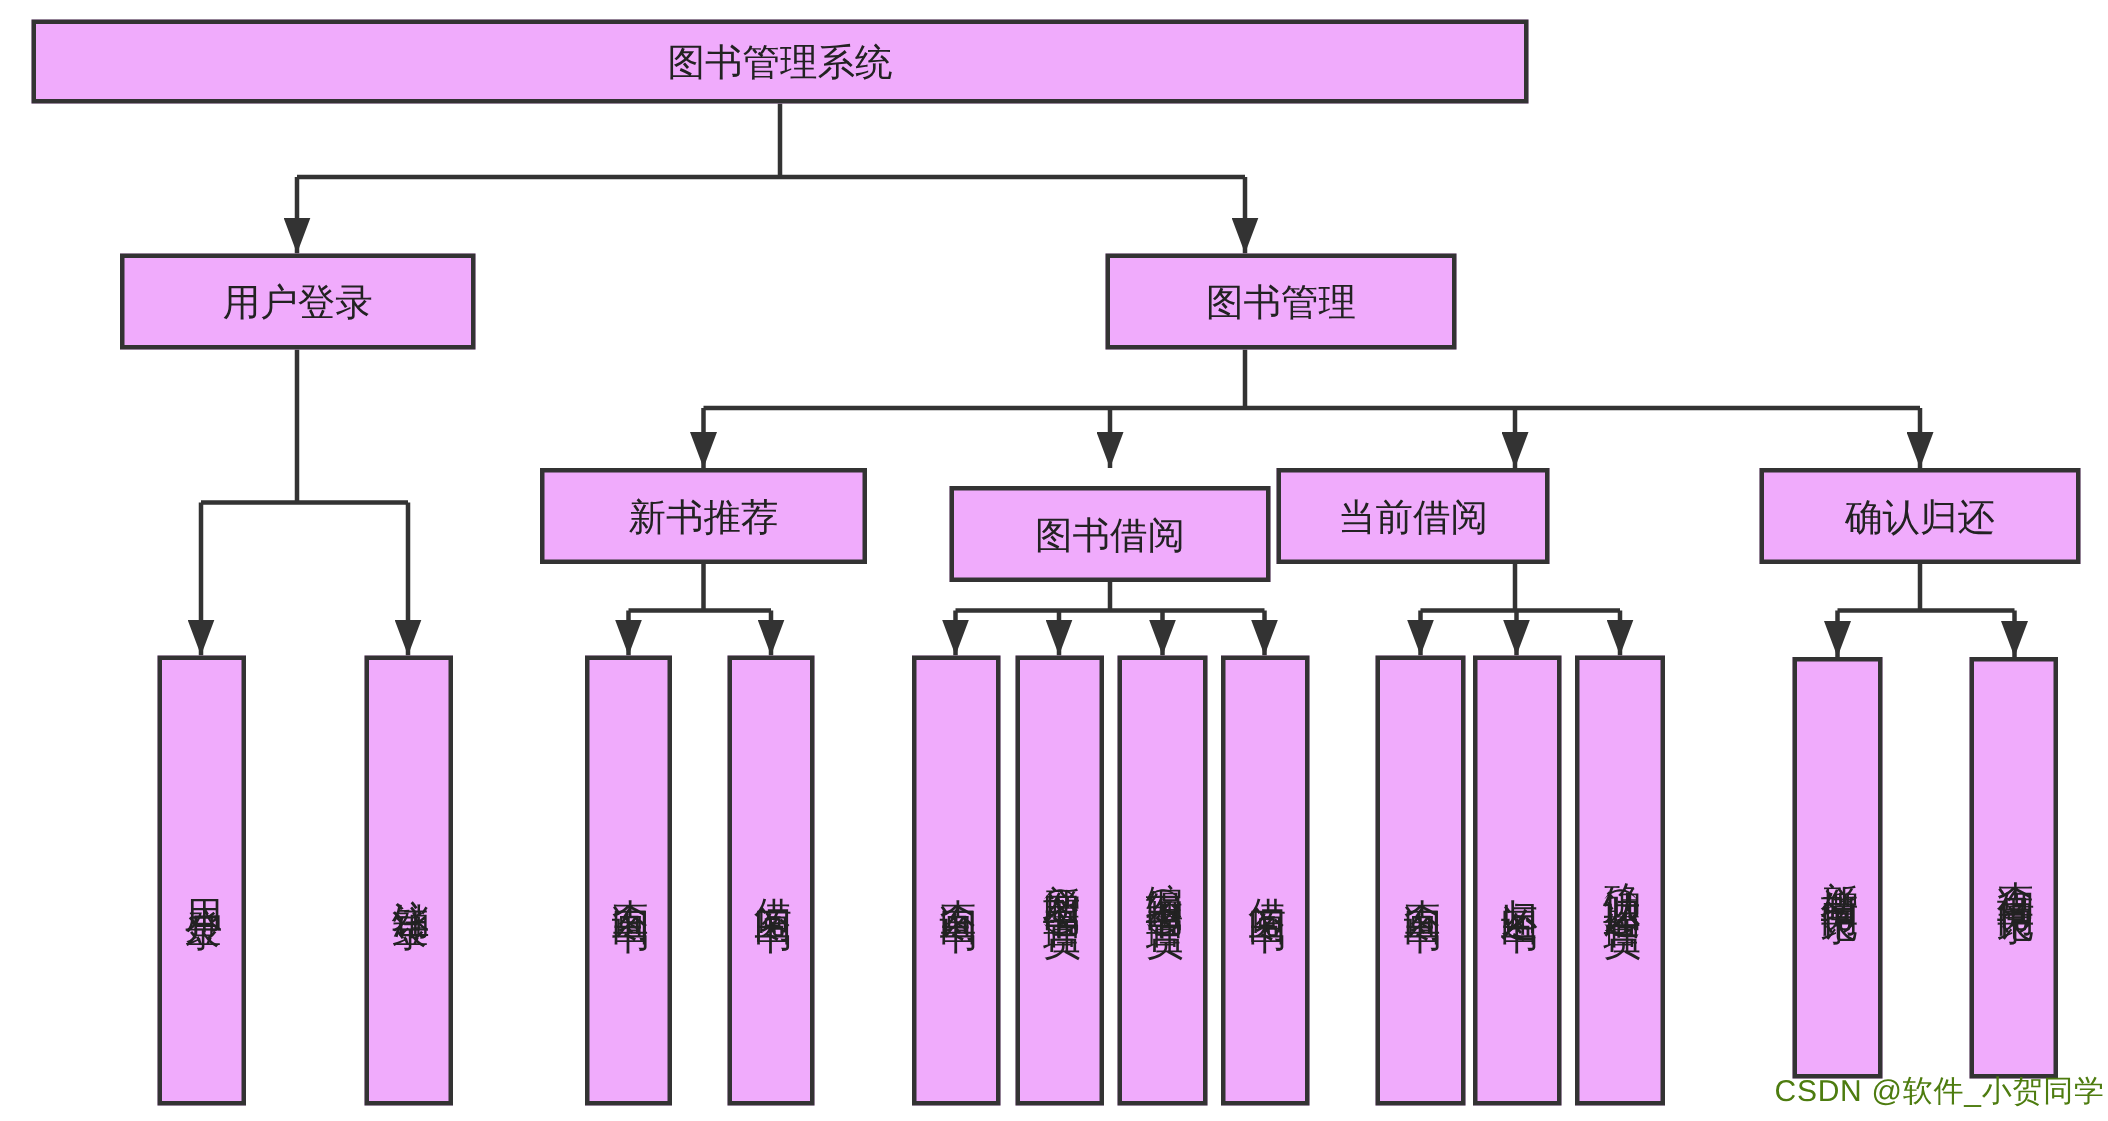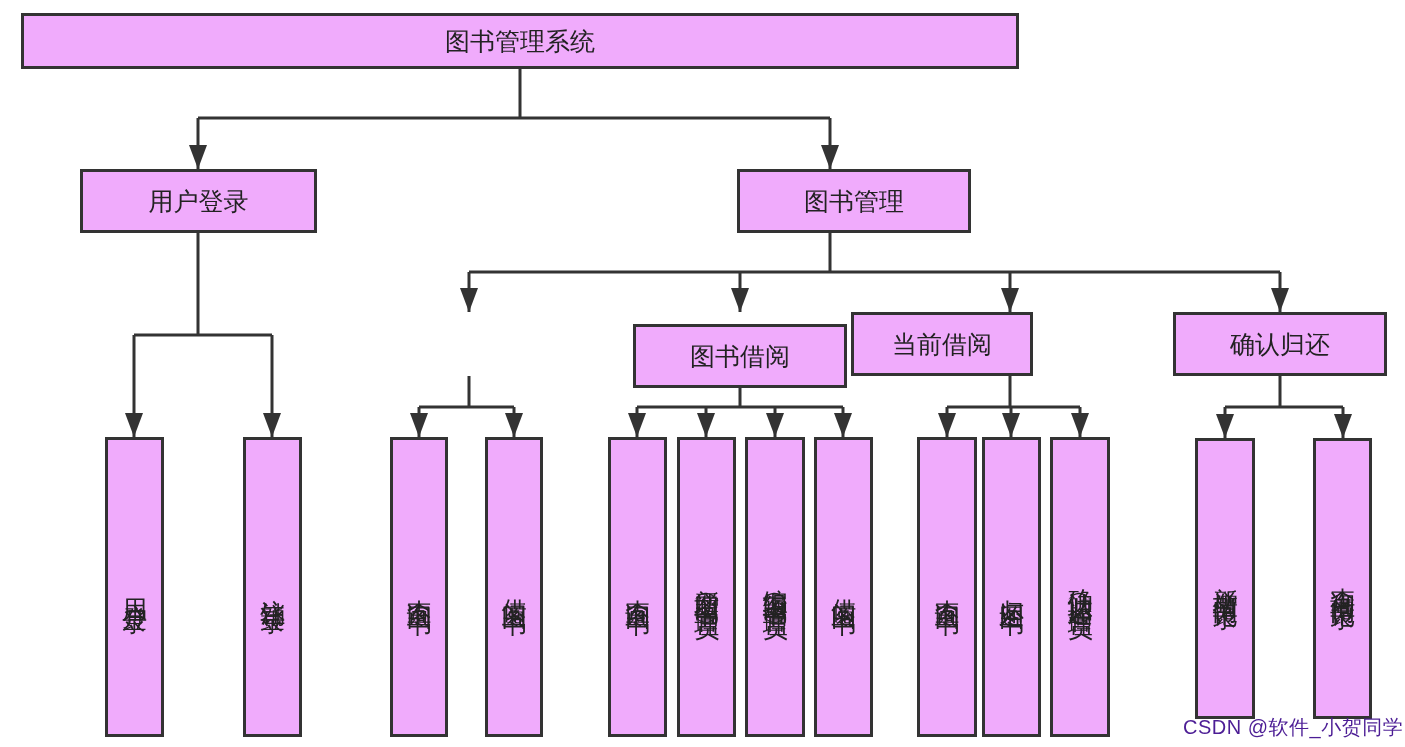--- a/index.html
+++ b/index.html
@@ -35,21 +35,21 @@
     letter-spacing: 4px;
     line-height: 1.1;
     text-align: center;
   }
   .watermark {
     position: absolute;
     left: 1183px;
     top: 714px;
     font-size: 20px;
     letter-spacing: 0.5px;
-    color: #4c1d95;
+    color: #4d7c0f;
     z-index: 2;
     white-space: nowrap;
   }
 </style>
 </head>
 <body>
 
 <div class="canvas">
 
   <svg class="wires" width="1405" height="747" viewBox="0 0 1405 747" fill="none" stroke="#333333" stroke-width="3">
@@ -97,20 +97,23 @@
     <span>图书管理系统</span>
   </div>
 
   <div class="node hbox" style="left:80px; top:169px; width:237px; height:64px;">
     <span>用户登录</span>
   </div>
   <div class="node hbox" style="left:713px; top:169px; width:234px; height:64px;margin-left:24px;">
     <span>图书管理</span>
   </div>
 
+  <div class="node hbox" style="left:360px; top:312px; width:218px; height:64px;">
+    <span>新书推荐</span>
+  </div>
   <div class="node hbox" style="left:633px; top:324px; width:214px; height:64px;">
     <span>图书借阅</span>
   </div>
   <div class="node hbox" style="left:851px; top:312px; width:182px; height:64px;">
     <span>当前借阅</span>
   </div>
   <div class="node hbox" style="left:1173px; top:312px; width:214px; height:64px;">
     <span>确认归还</span>
   </div>
 

